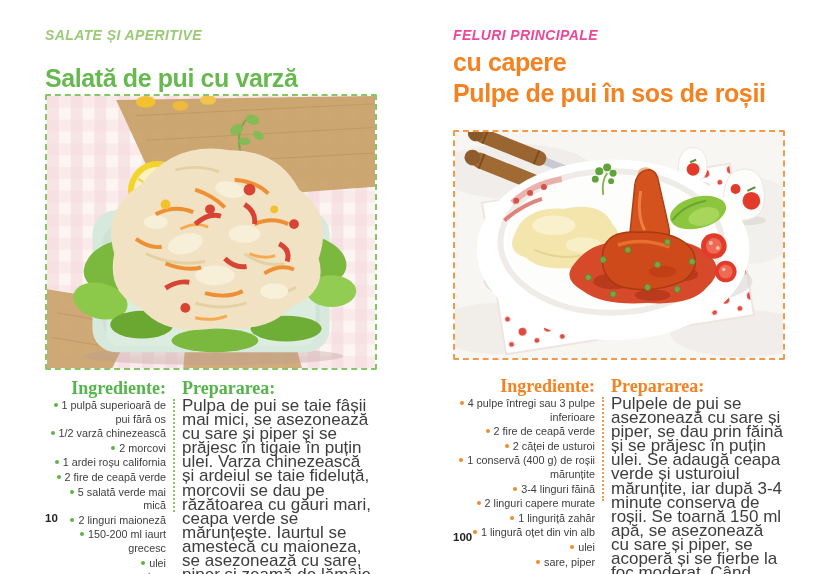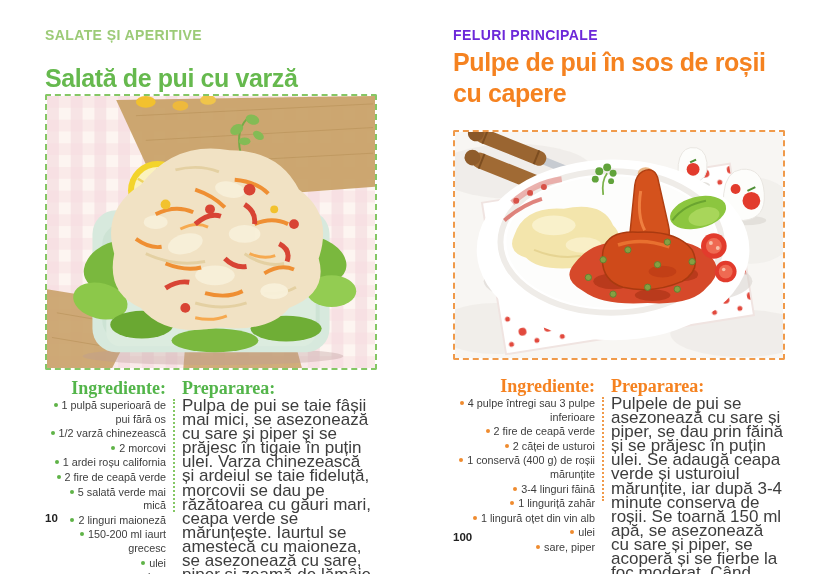--- a/index.html
+++ b/index.html
@@ -4,25 +4,25 @@
 <style>
   * { margin:0; padding:0; box-sizing:border-box; }
   html,body { width:820px; height:574px; }
   body {
     position:relative; background:#ffffff; overflow:hidden;
     font-family:"Liberation Sans", sans-serif; color:#3d3d3d;
   }
   .abs { position:absolute; }
 
   
-  .category { font-weight:bold; font-size:14px; letter-spacing:.4px; }
+  .category { font-weight:bold; font-size:14px; letter-spacing:.4px;font-style:italic; }
   .title { font-weight:bold; font-size:25px; line-height:31px; letter-spacing:-.4px; }
   .title div { white-space:nowrap; }
   #left-category  { left:45px;  top:27px; color:#9ccb77; }
-  #right-category { left:453px; top:27px; color:#6d28d9; }
+  #right-category { left:453px; top:27px; color:#ec4899; }
   #left-title  { left:45px;  top:63px; width:340px; color:#66b94e; }
   #right-title { left:453px; top:47px; width:340px; color:#f58220; }
 
   
   .photo { border-radius:2px; overflow:hidden; }
   #left-photo  { left:45px;  top:94px;  width:332px; height:276px; border:2px dashed #85c765; }
   #right-photo { left:453px; top:130px; width:332px; height:230px; border:2px dashed #f09a4a; }
   .photo svg { display:block; width:100%; height:100%; }
 
   
@@ -191,22 +191,22 @@
   <div class="divider"></div>
   <div class="prep-col">
     <div class="prep-h">Prepararea:</div>
     <div class="prep-text">Pulpa de pui se taie fâșii mai mici, se asezonează cu sare și piper și se prăjesc în tigaie în puțin ulei. Varza chinezească și ardeiul se taie fideluță, morcovii se dau pe răzătoarea cu găuri mari, ceapa verde se mărunțește. Iaurtul se amestecă cu maioneza, se asezonează cu sare, piper și zeamă de lămâie, se amestecă într-un bol împreună cu varza, morcovii, ardeii, ceapa și carnea. Salata se servește în boluri tapetate cu frunze de salată.</div>
   </div>
 </div>
 <div class="abs page-num" id="left-num">10</div>
 
 <div class="abs category" id="right-category">FELURI PRINCIPALE</div>
 <div class="abs title" id="right-title">
+  <div>cu capere</div>
   <div>Pulpe de pui în sos de roșii</div>
-  <div>cu capere</div>
 </div>
 
 <div class="abs photo" id="right-photo">
   <svg viewBox="0 0 332 230" preserveAspectRatio="none">
     <defs>
       <pattern id="dots" width="26" height="26" patternUnits="userSpaceOnUse">
         <rect width="26" height="26" fill="#ffffff"></rect>
         <circle cx="6" cy="6" r="4" fill="#e2493d"></circle>
         <circle cx="19" cy="17" r="2.5" fill="#e2493d"></circle>
       </pattern>
@@ -323,20 +323,21 @@
 
 <div class="abs cols" id="right-cols">
   <div class="ing-col">
     <div class="ing-h">Ingrediente:</div>
     <ul class="ing-list">
       <li><span class="b"></span><span>4 pulpe întregi sau 3 pulpe inferioare</span></li>
       <li><span class="b"></span><span>2 fire de ceapă verde</span></li>
       <li><span class="b"></span><span>2 căței de usturoi</span></li>
       <li><span class="b"></span><span>1 conservă (400 g) de roșii mărunțite</span></li>
       <li><span class="b"></span><span>3-4 linguri făină</span></li>
+      <li><span class="b"></span><span>2 linguri capere murate</span></li>
       <li><span class="b"></span><span>1 linguriță zahăr</span></li>
       <li><span class="b"></span><span>1 lingură oțet din vin alb</span></li>
       <li><span class="b"></span><span>ulei</span></li>
       <li><span class="b"></span><span>sare, piper</span></li>
     </ul>
   </div>
   <div class="divider"></div>
   <div class="prep-col">
     <div class="prep-h">Prepararea:</div>
     <div class="prep-text">Pulpele de pui se asezonează cu sare și piper, se dau prin făină și se prăjesc în puțin ulei. Se adaugă ceapa verde și usturoiul mărunțite, iar după 3-4 minute conserva de roșii. Se toarnă 150 ml apă, se asezonează cu sare și piper, se acoperă și se fierbe la foc moderat. Când pulpele sunt fierte și sosul s-a îngroșat, se adaugă caperele, se potrivește gustul cu zahărul și oțetul, se mai dau 2-3 clocote, după care se ia deoparte. Se servește cu piure de cartofi.</div>

